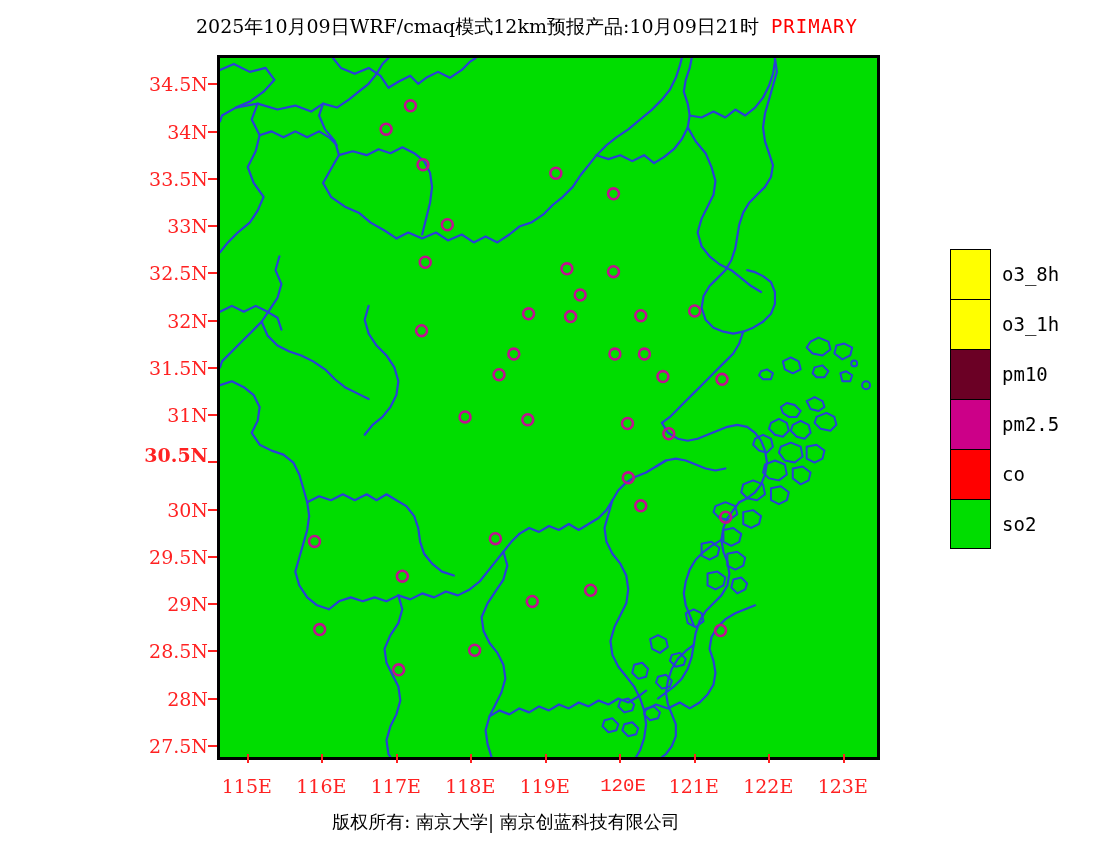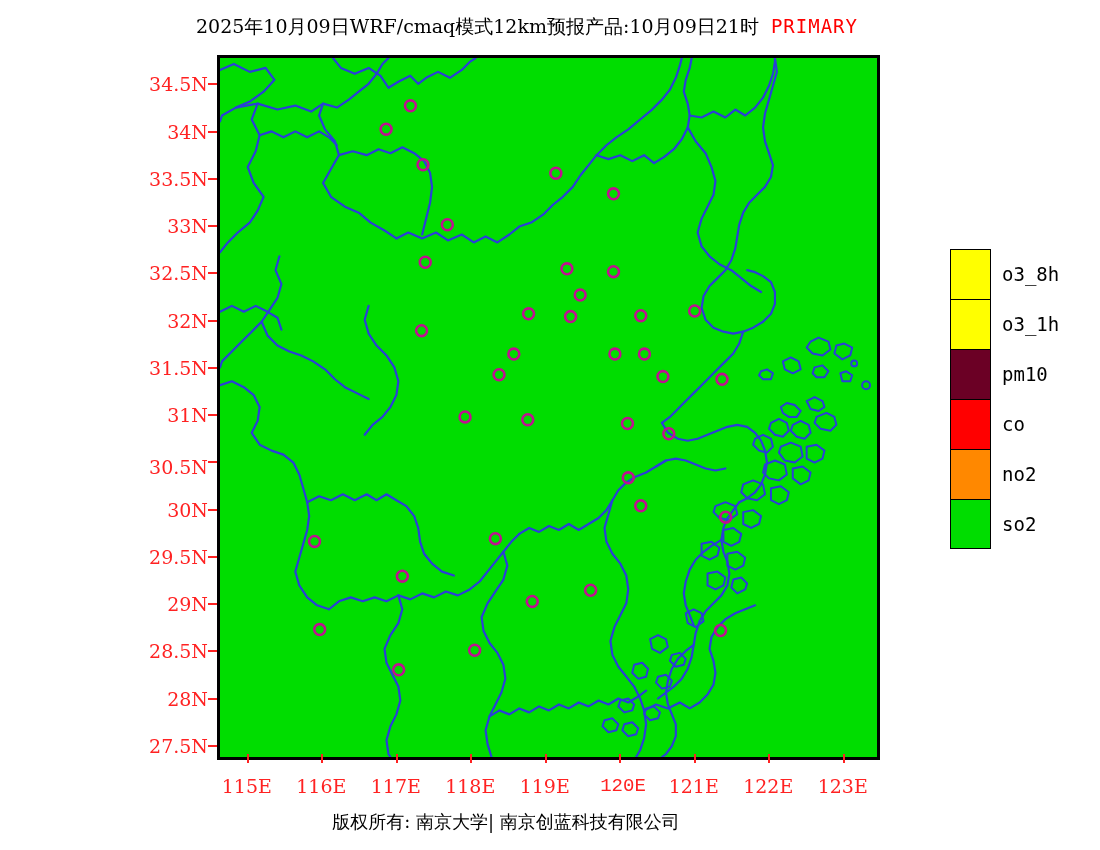--- a/index.html
+++ b/index.html
@@ -300,21 +300,21 @@
     <div class="axis-label ylabel" style="top: 171.217px;">33N</div>
     <div class="ytick" style="top: 171.217px;"></div>
     <div class="axis-label ylabel" style="top: 218.469px;">32.5N</div>
     <div class="ytick" style="top: 218.469px;"></div>
     <div class="axis-label ylabel" style="top: 265.721px;">32N</div>
     <div class="ytick" style="top: 265.721px;"></div>
     <div class="axis-label ylabel" style="top: 312.973px;">31.5N</div>
     <div class="ytick" style="top: 312.973px;"></div>
     <div class="axis-label ylabel" style="top: 360.225px;">31N</div>
     <div class="ytick" style="top: 360.225px;"></div>
-    <div class="axis-label ylabel" style="top: 412px;">30.5N</div>
+    <div class="axis-label ylabel" style="top: 400px; font-weight: bold;">30.5N</div>
     <div class="ytick" style="top: 407.477px;"></div>
     <div class="axis-label ylabel" style="top: 454.729px;">30N</div>
     <div class="ytick" style="top: 454.729px;"></div>
     <div class="axis-label ylabel" style="top: 501.981px;">29.5N</div>
     <div class="ytick" style="top: 501.981px;"></div>
     <div class="axis-label ylabel" style="top: 549.233px;">29N</div>
     <div class="ytick" style="top: 549.233px;"></div>
     <div class="axis-label ylabel" style="top: 596.485px;">28.5N</div>
     <div class="ytick" style="top: 596.485px;"></div>
     <div class="axis-label ylabel" style="top: 643.737px;">28N</div>
@@ -351,26 +351,26 @@
     </div>
     <div class="legend-row">
       <div class="legend-swatch" style="background: rgb(255, 255, 0);"></div>
       <div class="legend-label">o3_1h</div>
     </div>
     <div class="legend-row">
       <div class="legend-swatch" style="background: rgb(107, 0, 37);"></div>
       <div class="legend-label">pm10</div>
     </div>
     <div class="legend-row">
+      <div class="legend-swatch" style="background: rgb(204, 0, 136);"></div>
+      <div class="legend-label">pm2.5</div>
+    </div>
+    <div class="legend-row">
       <div class="legend-swatch" style="background: rgb(255, 0, 0);"></div>
       <div class="legend-label">co</div>
     </div>
     <div class="legend-row">
-      <div class="legend-swatch" style="background: rgb(255, 136, 0);"></div>
-      <div class="legend-label">no2</div>
-    </div>
-    <div class="legend-row">
       <div class="legend-swatch" style="background: rgb(0, 221, 0);"></div>
       <div class="legend-label">so2</div>
     </div>
   </div>
 
 <div id="footer">版权所有: 南京大学| 南京创蓝科技有限公司</div>
 
 </body></html>

